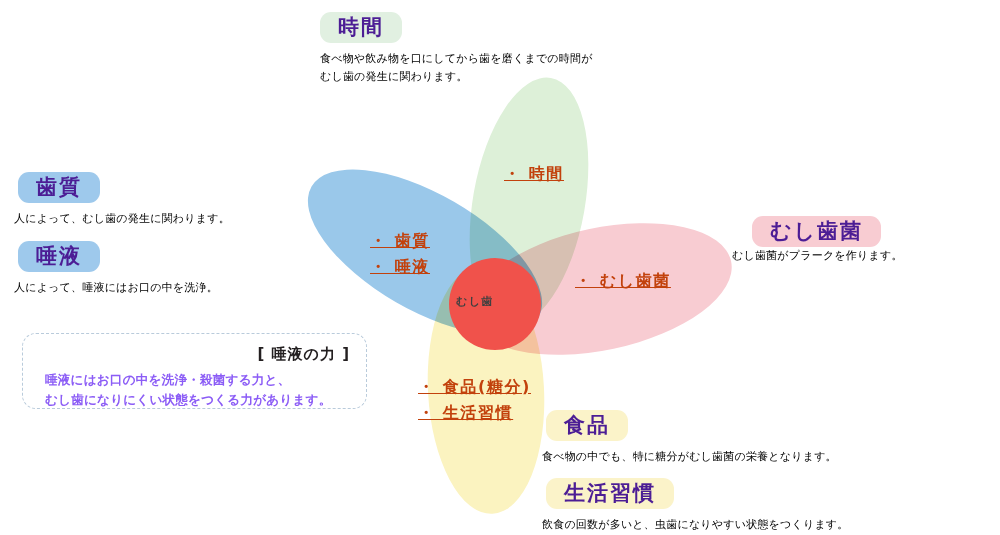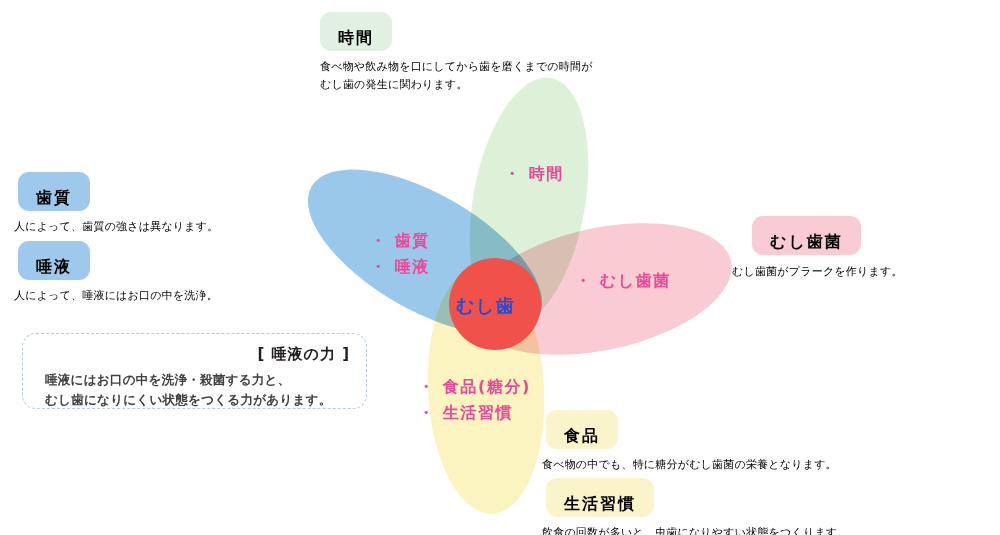--- a/index.html
+++ b/index.html
@@ -20,26 +20,26 @@
     overflow: hidden;
   }
 
   
   .abs { position: absolute; }
 
   
   .badge {
     display: inline-block;
     border-radius: 11px;
-    padding: 17px 18px 4px 18px;
-    font-size: 16px;
+    padding: 3px 18px 4px 18px;
+    font-size: 21px;
     font-weight: bold;
     letter-spacing: 2.0px;
     line-height: 1.15;
-    color: #000000;
+    color: #4c1d95;
     white-space: nowrap;
   }
   .badge-blue   { background: #9ec9ec; }
   .badge-green  { background: #e1f0e1; }
   .badge-pink   { background: #f8ccd2; margin-left: 16px; }
   .badge-yellow { background: #fbf3c9; }
 
   
   .desc {
     font-size: 11px;
@@ -63,50 +63,51 @@
     letter-spacing: 1px;
     color: #231f20;
     margin-bottom: 6px;
     white-space: nowrap;
     text-align: right;
   }
   .note-line {
     font-size: 12.6px;
     font-weight: bold;
     line-height: 1.62;
-    color: #404040;
+    color: #8b5cf6;
     letter-spacing: 0.2px;
     white-space: nowrap;
     padding-left: 4px;
   }
 
   
   #venn {
     position: absolute;
     left: 0; top: 0;
     width: 1000px; height: 535px;
     pointer-events: none;
   }
   .lobe { mix-blend-mode: multiply; }
 
   .venn-label {
     position: absolute;
     font-size: 16px;
     font-weight: bold;
-    color: #ec4899;
+    color: #c2410c;
     letter-spacing: 1.6px;
     line-height: 1.62;
     white-space: nowrap;
+    text-decoration: underline;
   }
 
   .core-label {
     position: absolute;
-    font-size: 18px;
+    font-size: 11px;
     font-weight: bold;
-    color: #1d4ed8;
+    color: #404040;
     letter-spacing: 1.4px;
     white-space: nowrap;
   }
 </style>
 </head>
 <body>
 
 <div id="stage">
 
   <svg id="venn" viewBox="0 0 1000 535" xmlns="http://www.w3.org/2000/svg">
@@ -145,37 +146,37 @@
   <div class="abs" style="left:320px; top:12px;">
     <span class="badge badge-green">時間</span>
     <div class="desc" style="margin-top:7px;">
       <div>食べ物や飲み物を口にしてから歯を磨くまでの時間が</div>
       <div>むし歯の発生に関わります。</div>
     </div>
   </div>
 
   <div class="abs" style="left:18px; top:172px;">
     <span class="badge badge-blue">歯質</span>
-    <div class="desc" style="margin-top:7px; margin-left:-4px;">人によって、歯質の強さは異なります。</div>
+    <div class="desc" style="margin-top:7px; margin-left:-4px;">人によって、むし歯の発生に関わります。</div>
   </div>
 
   <div class="abs" style="left:18px; top:241px;">
     <span class="badge badge-blue">唾液</span>
     <div class="desc" style="margin-top:7px; margin-left:-4px;">人によって、唾液にはお口の中を洗浄。</div>
   </div>
 
   <div class="note-box abs" style="left:22px; top:333px; width:345px; height:76px;">
     <div class="note-title">[ 唾液の力 ]</div>
     <div class="note-line">唾液にはお口の中を洗浄・殺菌する力と、</div>
     <div class="note-line">むし歯になりにくい状態をつくる力があります。</div>
   </div>
 
   <div class="abs" style="left:736px; top:216px;">
     <span class="badge badge-pink">むし歯菌</span>
-    <div class="desc" style="margin-top:8px; margin-left:-4px;">むし歯菌がプラークを作ります。</div>
+    <div class="desc" style="margin-top:0; margin-left:-4px;">むし歯菌がプラークを作ります。</div>
   </div>
 
   <div class="abs" style="left:546px; top:478px;">
     <span class="badge badge-yellow">生活習慣</span>
     <div class="desc" style="margin-top:7px; margin-left:-4px;">飲食の回数が多いと、虫歯になりやすい状態をつくります。</div>
   </div>
 
   <div class="abs" style="left:546px; top:410px;">
     <span class="badge badge-yellow">食品</span>
     <div class="desc" style="margin-top:7px; margin-left:-4px;">食べ物の中でも、特に糖分がむし歯菌の栄養となります。</div>

